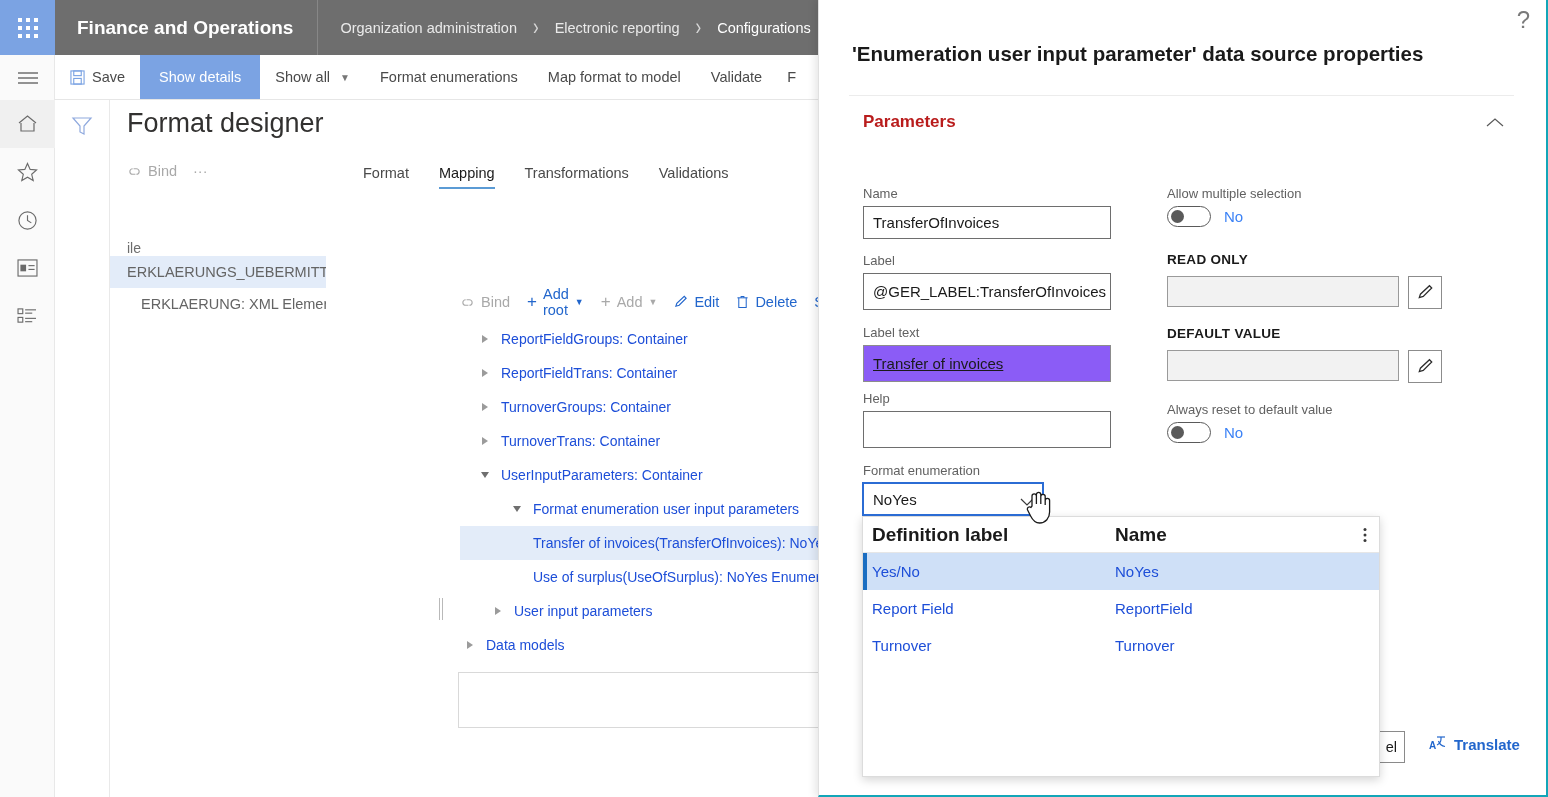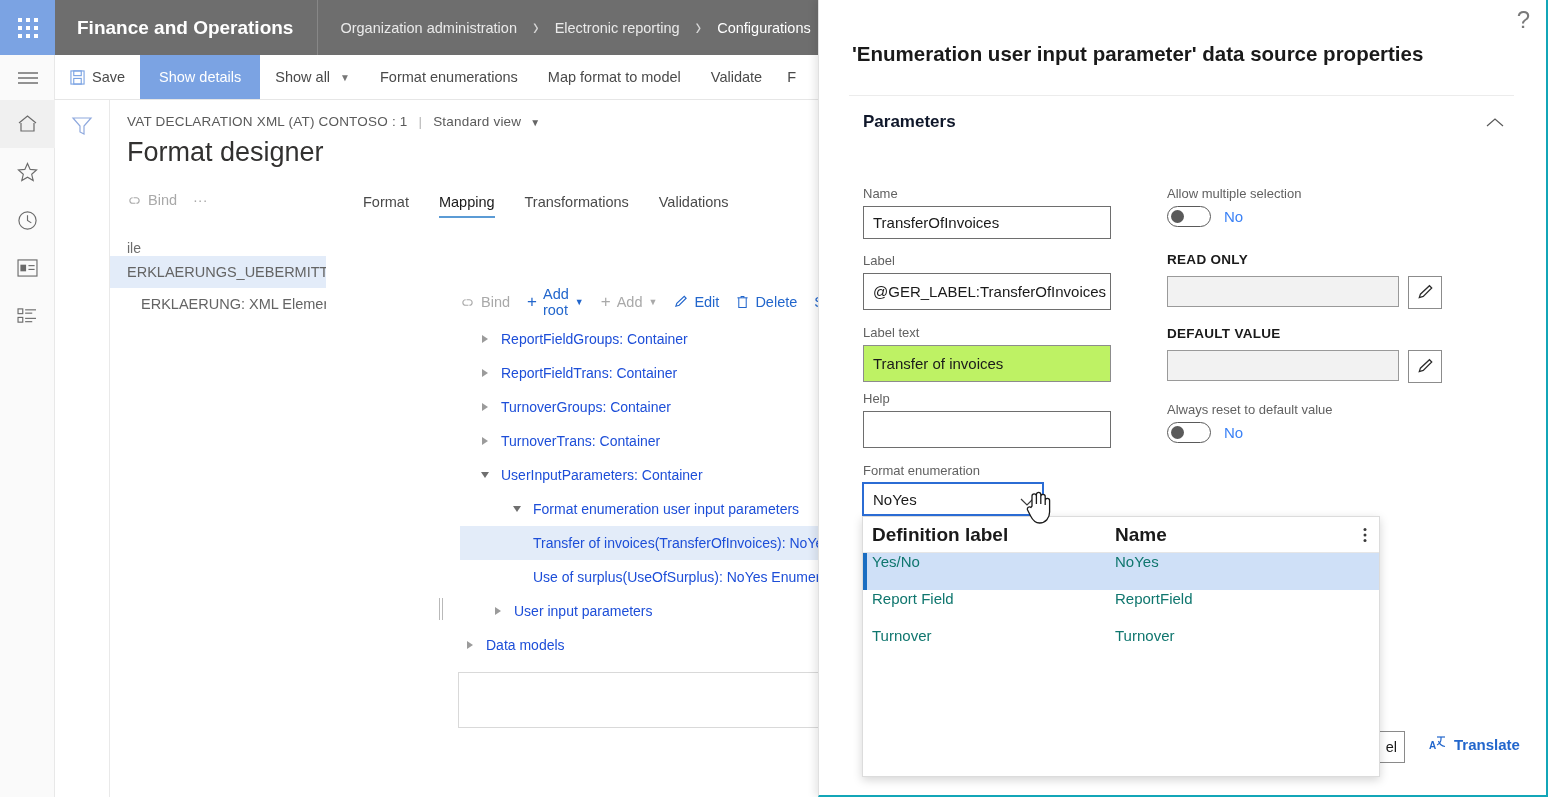--- a/index.html
+++ b/index.html
@@ -140,32 +140,32 @@
   }
   .help {
     position:absolute; right:16px; top:8px; font-size:24px; color:#7a7a7a;
     cursor:pointer; line-height:1; font-weight:300;
   }
   .paneltitle {
     position:absolute; left:33px; top:42px; font-size:20.5px; color:#1a1a1a; font-weight:bold;
   }
   .panelrule { position:absolute; left:30px; right:32px; top:95px; height:1px; background:#ececec; }
   .sectionhdr {
-    position:absolute; left:44px; top:112px; font-size:17px; color:#0f172a; font-weight:bold;
+    position:absolute; left:44px; top:112px; font-size:17px; color:#b91c1c; font-weight:bold;
   }
   .sectionchev { position:absolute; right:42px; top:114px; cursor:pointer; color:#5a5a5a; }
 
   .flabel { font-size:13px; color:#616161; margin-bottom:5px; }
   .flabel.caps { font-weight:bold; color:#1a1a1a; font-size:13.5px; letter-spacing:.3px; }
   .finput {
     border:1px solid #6e6e6e; background:#fff; height:33px; width:248px;
     font-size:15px; color:#1a1a1a; padding:0 9px; display:flex; align-items:center;
     font-family:"Liberation Sans", sans-serif;
   }
-  .finput.readonly { background:#bef264; border-color:#8c8c8c; }
+  .finput.readonly { background:#8b5cf6; border-color:#8c8c8c;text-decoration:underline; }
   .finput.tall { height:37px; }
   .fgroup { position:absolute; }
 
   .toggle-wrap { display:flex; align-items:center; gap:13px; }
   .toggle {
     width:44px; height:21px; border:1px solid #5a5a5a; border-radius:11px;
     background:#fff; position:relative; cursor:pointer;
   }
   .toggle .knob {
     position:absolute; left:3px; top:3px; width:13px; height:13px;
@@ -198,21 +198,21 @@
     z-index:5;
   }
   .ddl-head {
     display:flex; align-items:center; height:36px; border-bottom:1px solid #e6e6e6;
     font-size:19px; font-weight:bold; color:#1a1a1a; position:relative;
   }
   .ddl-c1 { width:248px; padding-left:9px; }
   .ddl-c2 { flex:1; padding-left:4px; }
   .ddl-dots { position:absolute; right:12px; top:9px; cursor:pointer; }
   .ddl-row {
-    display:flex; align-items:flex-start; height:37px; font-size:15px; color:#0f766e;
+    display:flex; align-items:center; height:37px; font-size:15px; color:#1d4ed8;
     cursor:pointer; position:relative;
   }
   .ddl-row.sel { background:#cfe0f7; }
   .ddl-row.sel::before {
     content:''; position:absolute; left:0; top:0; bottom:0; width:4px; background:#1b6ec2;
   }
   .okbtn {
     position:absolute; left:1274px; top:731px; width:64px; height:32px;
     border:1px solid #8a8a8a; background:#fff; font-size:14.5px; color:#1a1a1a;
     display:flex; align-items:center; justify-content:center; cursor:pointer; z-index:3;
@@ -326,28 +326,20 @@
 
   <div class="filtercol">
     <div class="fi">
       <svg width="24" height="24" viewBox="0 0 24 24" fill="none" stroke="#8fa9de" stroke-width="1.2">
         <path d="M3 4 H21 L14 12 V20 L10 18 V12 Z"></path>
       </svg>
     </div>
   </div>
 
   <div class="main">
-    <div class="pagemeta">
-      <span>VAT DECLARATION XML (AT) CONTOSO : 1</span>
-      <span class="sep">|</span>
-      <span class="view">
-        <span>Standard view</span>
-        <span class="chev">▼</span>
-      </span>
-    </div>
     <div class="pagetitle">Format designer</div>
 
     <div class="subrow">
       <div class="leftacts">
         <div class="act">
           <svg width="15" height="13" viewBox="0 0 16 14" fill="none" stroke="#a9a9a9" stroke-width="1.2">
             <path d="M6 4 a3 3 0 0 0 0 6 h3"></path>
               <path d="M10 10 a3 3 0 0 0 0 -6 h-3"></path>
           </svg>
           <span>Bind</span>

